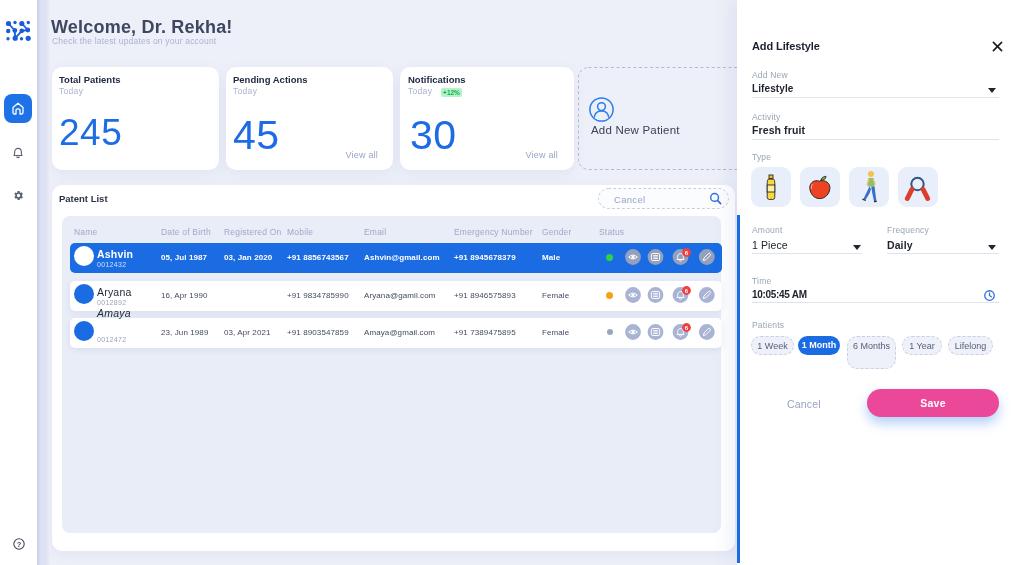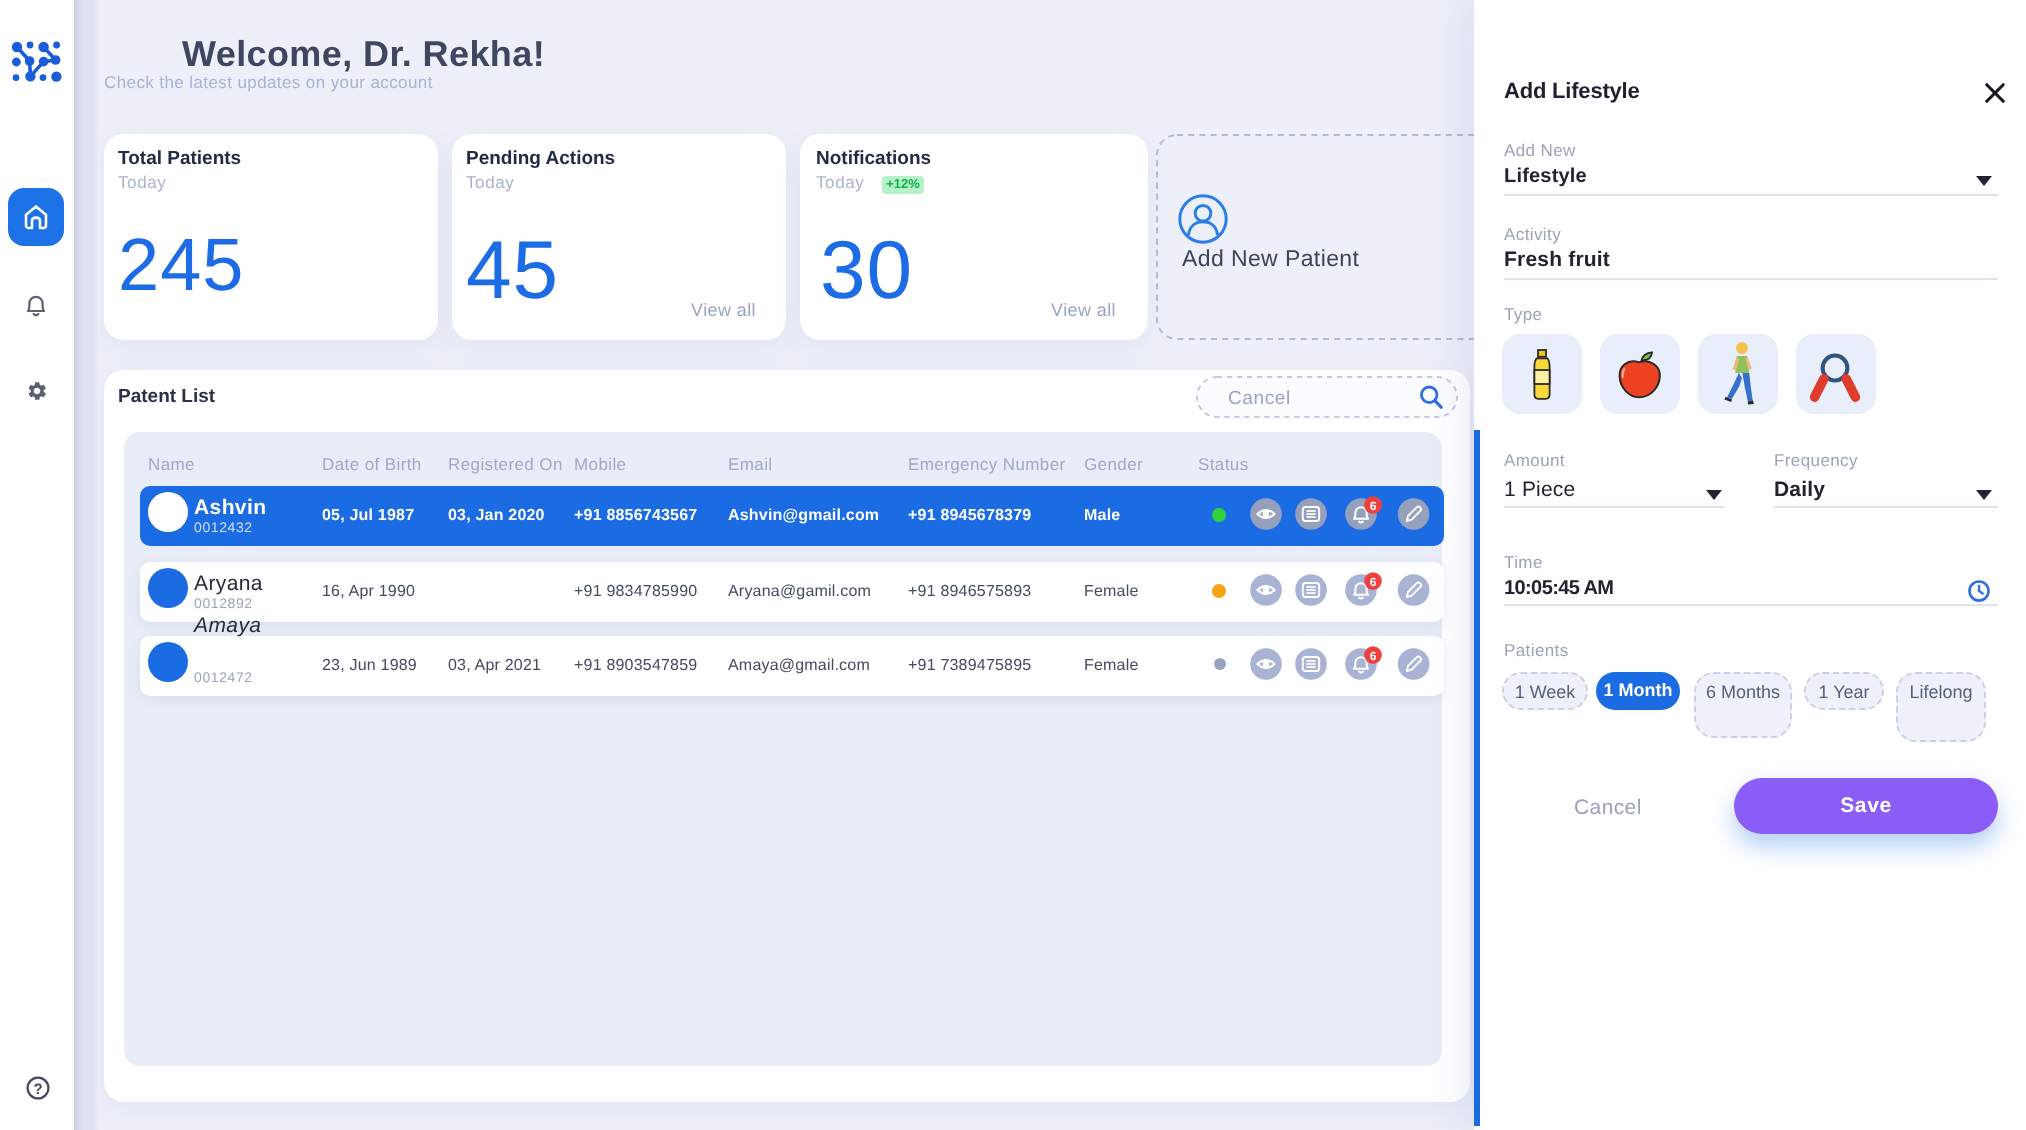--- a/index.html
+++ b/index.html
@@ -5,21 +5,21 @@
   * { margin:0; padding:0; box-sizing:border-box; }
   html,body { width:1013px; height:565px; overflow:hidden; }
   body { font-family:"Liberation Sans", sans-serif; position:relative; background:#edf0f8; }
   .abs { position:absolute; }
 </style>
 </head>
 <body>
 
 <div class="abs" style="left:44px;top:0;width:693px;height:565px;background:#edf0f8;"></div>
 
-<div class="abs" style="left:51px;top:17px;font-size:18px;font-weight:bold;color:#3f4760;letter-spacing:0.2px;margin-left:40px;">Welcome, Dr. Rekha!</div>
+<div class="abs" style="left:51px;top:17px;font-size:18px;font-weight:bold;color:#3f4760;letter-spacing:0.2px;">Welcome, Dr. Rekha!</div>
 <div class="abs" style="left:52px;top:36px;font-size:8.5px;color:#a9b3d2;letter-spacing:0.2px;">Check the latest updates on your account</div>
 
 <div class="abs" style="left:52px;top:67px;width:167px;height:103px;background:#fff;border-radius:10px;box-shadow:0 4px 14px rgba(80,100,180,0.08);"></div>
 <div class="abs" style="left:226px;top:67px;width:167px;height:103px;background:#fff;border-radius:10px;box-shadow:0 4px 14px rgba(80,100,180,0.08);"></div>
 <div class="abs" style="left:400px;top:67px;width:174px;height:103px;background:#fff;border-radius:10px;box-shadow:0 4px 14px rgba(80,100,180,0.08);"></div>
 
 <div class="abs" style="left:59px;top:74px;font-size:9.5px;font-weight:bold;color:#222b45;">Total Patients</div>
 <div class="abs" style="left:59px;top:86px;font-size:8.5px;color:#a9b3d2;letter-spacing:0.3px;">Today</div>
 <div class="abs" style="left:59px;top:112px;font-size:37px;font-weight:normal;color:#1d6ce5;letter-spacing:0.5px;">245</div>
 
@@ -239,24 +239,24 @@
   <circle cx="6" cy="6" r="5.2" fill="none" stroke="#2d6fe0" stroke-width="1.4"></circle>
   <path d="M6 3.2 L6 6 L8 7.4" fill="none" stroke="#2d6fe0" stroke-width="1.3" stroke-linecap="round"></path>
 </svg>
 <div class="abs" style="left:752px;top:302px;width:247px;height:1px;background:#dfe3ee;"></div>
 
 <div class="abs" style="left:752px;top:320px;font-size:8.5px;color:#9aa3b8;letter-spacing:0.2px;">Patients</div>
 <div class="abs" style="left:751px;top:336px;width:43px;height:19px;border:1px dashed #c9d0e2;background:#eef1fa;border-radius:10px;font-size:9px;color:#565f78;text-align:center;line-height:18px;">1 Week</div>
 <div class="abs" style="left:798px;top:336px;width:42px;height:19px;background:#1b6ce2;border-radius:10px;font-size:9px;font-weight:bold;color:#fff;text-align:center;line-height:19px;">1 Month</div>
 <div class="abs" style="left:847px;top:336px;width:49px;height:33px;border:1px dashed #c9d0e2;background:#eef1fa;border-radius:10px;font-size:9px;color:#565f78;text-align:center;line-height:18px;">6 Months</div>
 <div class="abs" style="left:902px;top:336px;width:40px;height:19px;border:1px dashed #c9d0e2;background:#eef1fa;border-radius:10px;font-size:9px;color:#565f78;text-align:center;line-height:18px;">1 Year</div>
-<div class="abs" style="left:948px;top:336px;width:45px;height:35px;border:1px dashed #c9d0e2;background:#eef1fa;border-radius:10px;font-size:9px;color:#565f78;text-align:center;line-height:18px;">Lifelong</div>
+<div class="abs" style="left:948px;top:336px;width:45px;height:19px;border:1px dashed #c9d0e2;background:#eef1fa;border-radius:10px;font-size:9px;color:#565f78;text-align:center;line-height:18px;">Lifelong</div>
 
 <div class="abs" style="left:787px;top:398px;font-size:10.5px;color:#98a2c0;letter-spacing:0.2px;">Cancel</div>
-<div class="abs" style="left:867px;top:389px;width:132px;height:28px;background:#8b5cf6;border-radius:14px;box-shadow:0 6px 12px rgba(33,115,232,0.35);font-size:10.5px;font-weight:bold;color:#fff;text-align:center;line-height:28px;letter-spacing:0.3px;">Save</div>
+<div class="abs" style="left:867px;top:389px;width:132px;height:28px;background:#ec4899;border-radius:14px;box-shadow:0 6px 12px rgba(33,115,232,0.35);font-size:10.5px;font-weight:bold;color:#fff;text-align:center;line-height:28px;letter-spacing:0.3px;">Save</div>
 
 <div class="abs" style="left:0;top:0;width:37px;height:565px;background:#fff;"></div>
 <div class="abs" style="left:37px;top:0;width:13px;height:565px;background:linear-gradient(90deg,#c9cee8 0%,#dee1f1 30%,#dee1f1 70%,#edf0f8 100%);"></div>
 
 <svg class="abs" style="left:4px;top:17px;" width="28" height="26" viewBox="0 0 28 26">
   <g fill="#1b5cd8" stroke="#1b5cd8">
     <line x1="4.5" y1="6.5" x2="10.8" y2="13.5" stroke-width="1.8"></line>
     <line x1="10.8" y1="13.5" x2="11.2" y2="21.2" stroke-width="1.8"></line>
     <line x1="17.8" y1="6.5" x2="23.8" y2="13" stroke-width="1.8"></line>
     <line x1="17.8" y1="13.8" x2="23.8" y2="13" stroke-width="1.8"></line>

